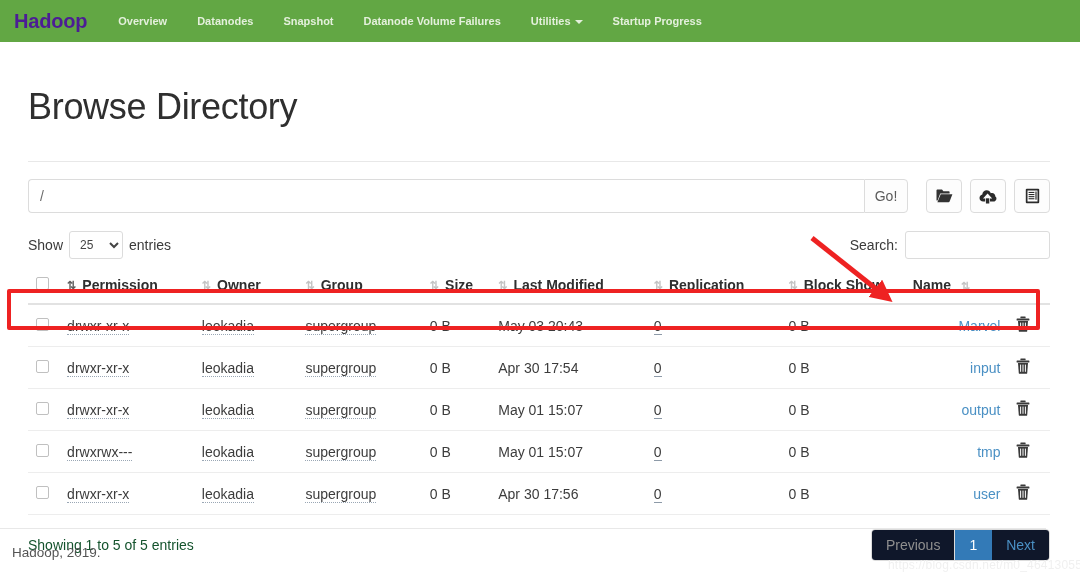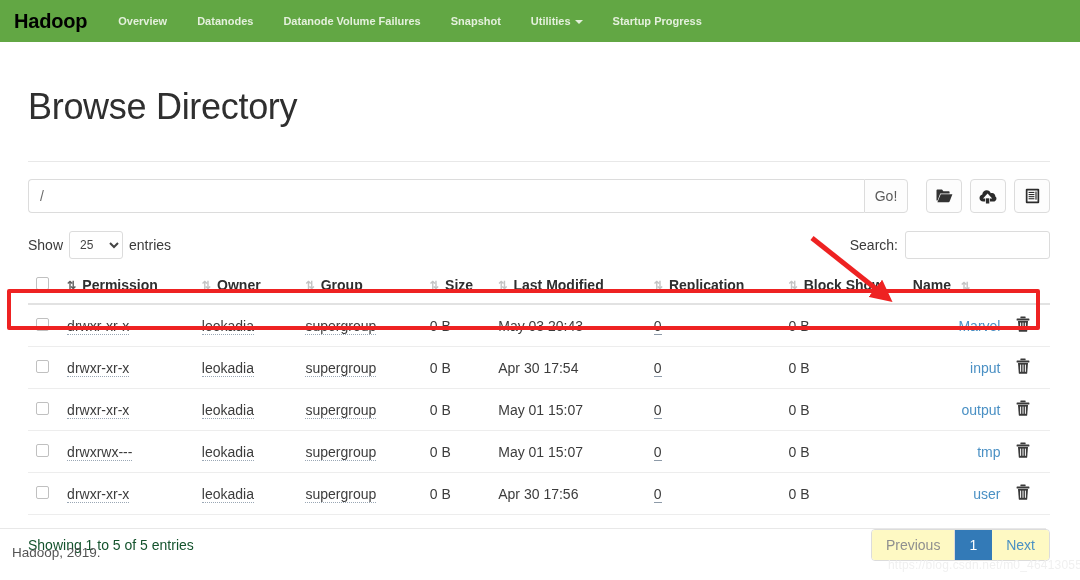--- a/index.html
+++ b/index.html
@@ -12,21 +12,21 @@
   }
 
   
   #navbar {
     position: absolute; top: 0; left: 0;
     width: 1080px; height: 42px;
     background: #62a744;
     display: flex; align-items: center;
   }
   #brand {
-    color: #000000;
+    color: #4c1d95;
     font-size: 20px;
     font-weight: bold;
     padding: 0 16px 0 14px;
     letter-spacing: -0.2px;
     white-space: nowrap;
   }
   .nav-link {
     color: #e4f0dc;
     font-size: 11px;
     padding: 0 15px;
@@ -248,21 +248,21 @@
   #pagination {
     display: flex;
     border: 1px solid #dcdcdc;
     border-radius: 4px;
     overflow: hidden;
   }
   .pg-btn {
     padding: 7px 14px;
     font-size: 14px;
     color: #4a90c4;
-    background: #fef9c3;
+    background: #0f172a;
     cursor: pointer;
     border-right: 1px solid #dcdcdc;
     user-select: none;
   }
   .pg-btn:last-child { border-right: none; }
   .pg-btn.active {
     background: #337ab7;
     color: #ffffff;
     border-right-color: #337ab7;
   }
@@ -308,22 +308,22 @@
     z-index: 31;
   }
 </style>
 </head>
 <body>
 
 <div id="navbar">
   <span id="brand">Hadoop</span>
   <a class="nav-link">Overview</a>
   <a class="nav-link">Datanodes</a>
+  <a class="nav-link">Snapshot</a>
   <a class="nav-link">Datanode Volume Failures</a>
-  <a class="nav-link">Snapshot</a>
   <a class="nav-link"><span>Utilities</span><span class="caret"></span></a>
   <a class="nav-link">Startup Progress</a>
 </div>
 
 <div id="container">
 
   <h1 id="page-title">Browse Directory</h1>
   <hr class="divider">
 
   <div id="path-row">

